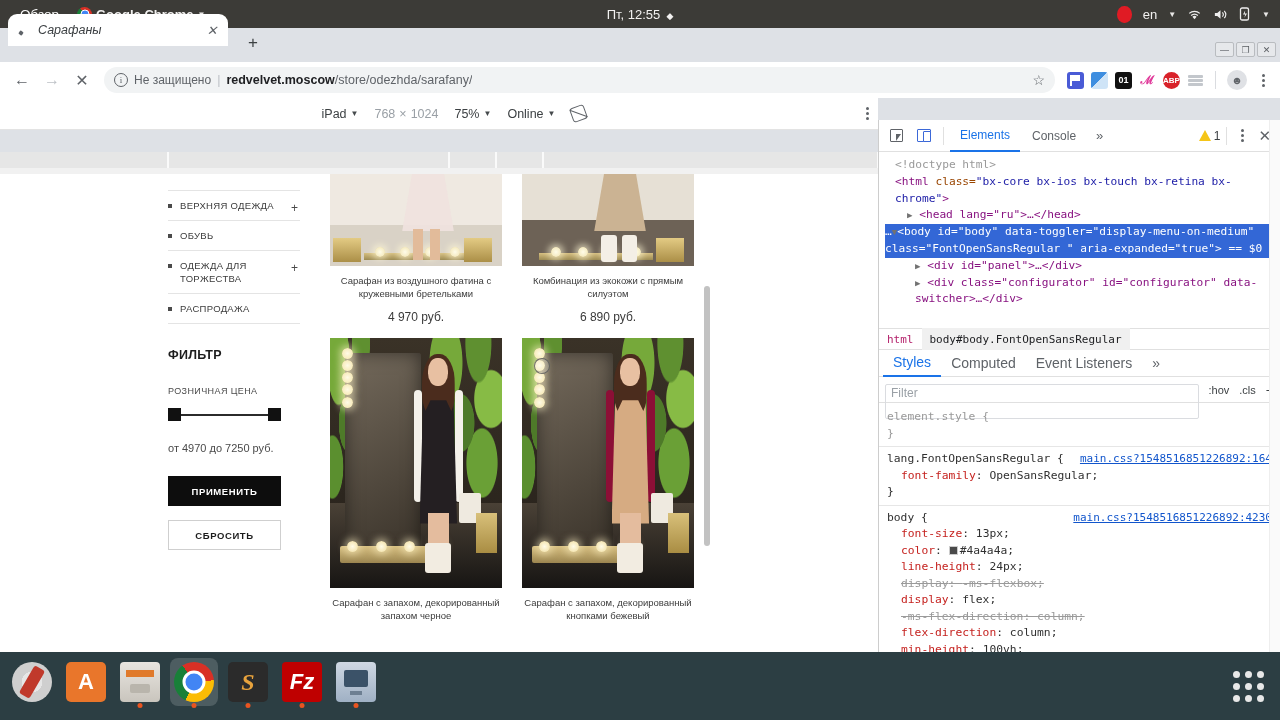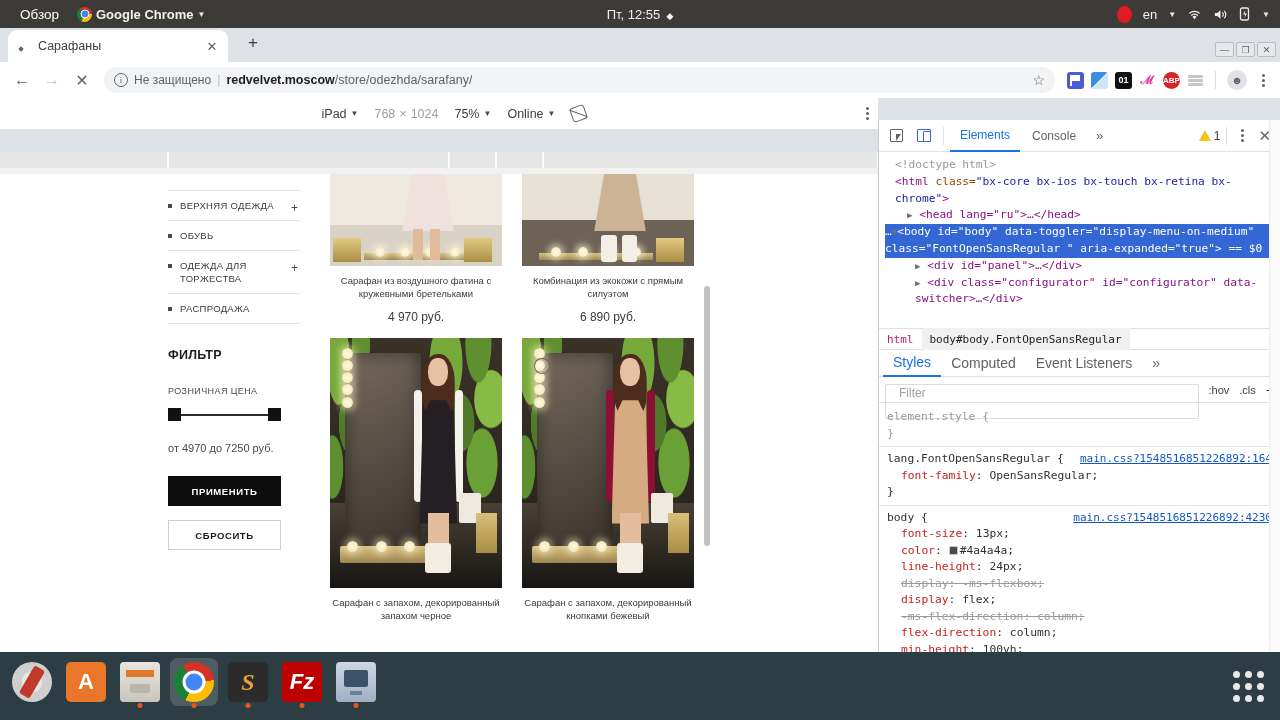--- a/index.html
+++ b/index.html
@@ -45,23 +45,23 @@
   .rec-dot { width: 15px; height: 17px; border-radius: 48%; background: #e01b24; display:inline-block; }
   .tb-ico { display: inline-flex; align-items: center; }
 
   
   .chrome-win {
     position: absolute; top: 28px; left: 0; width: 1280px; height: 652px;
     background: #dee1e6;
   }
   .tabstrip { height: 34px; position: relative; display: flex; align-items: flex-end; }
   .tab {
-    position: absolute; left: 8px; bottom: 0; width: 220px; height: 32px;
+    position: absolute; left: 8px; bottom: 16px; width: 220px; height: 32px;
     background: #fff; border-radius: 9px 9px 0 0;
-    display: flex; align-items: center; padding: 0 8px; gap: 6px;
+    display: flex; align-items: center; padding: 0 8px; gap: 6px; font-style: italic;
   }
   .tab-fav { width: 16px; height: 16px; flex: none; position: relative; }
   .tab-fav::after {
     content:""; position:absolute; left:3px; top:9px; width:4px; height:4px;
     background:#5f6368; border-radius:1px; transform: rotate(35deg);
   }
   .tab-title { font-size: 12.5px; color: #3c4043; flex: 1; white-space: nowrap; overflow: hidden; }
   .tab-close { font-size: 13px; color: #5f6368; width: 16px; text-align: center; }
   .newtab {
     position: absolute; left: 240px; bottom: 6px; width: 26px; height: 26px;
@@ -353,21 +353,21 @@
   .styles-tabbar {
     height: 27px; border-bottom: 1px solid #e0e0e0; display: flex; align-items: center;
     font-family: "Liberation Sans", sans-serif; padding-left: 4px;
   }
   .st-tab { font-size: 14px; color: #5f6368; padding: 0 10px; height: 27px; display:flex; align-items:center; }
   .st-tab.active { color: #1a73e8; border-bottom: 2px solid #1a73e8; }
   .filter-row {
     height: 26px; border-bottom: 1px solid #e0e0e0; display: flex; align-items: center;
     font-family: "Liberation Sans", sans-serif; padding: 0 6px; gap: 10px;
   }
-  .filter-in { flex: 1; font-size: 12px; color: #9aa0a6; border: 1px solid #dadce0; height: 35px; line-height: 17px; padding: 0 13px; border-radius: 2px; margin-top: 23px;}
+  .filter-in { flex: 1; font-size: 12px; color: #9aa0a6; border: 1px solid #dadce0; height: 35px; line-height: 17px; padding: 0 5px; border-radius: 2px; margin-top: 23px;}
   .hov-btn { font-size: 11px; color: #3c4043; }
   .plus-btn { font-size: 14px; color: #3c4043; }
 
   .css-pane { padding: 6px 8px; font-size: 11.3px; line-height: 16.5px; color: #303030; height: 260px; overflow:hidden; position: relative;}
   .sel-gray { color: #999; }
   .prop { color: #c5221f; }
   .val-dark { color: #303030; }
   .strike { color: #9a9a9a; text-decoration: line-through; }
   .lnk { color: #1155cc; text-decoration: underline; float: right; font-size: 11px; }
   .swatch { display:inline-block; width:9px;height:9px; background:#4a4a4a; border:1px solid #ccc; vertical-align: -1px; margin-right:2px;}

